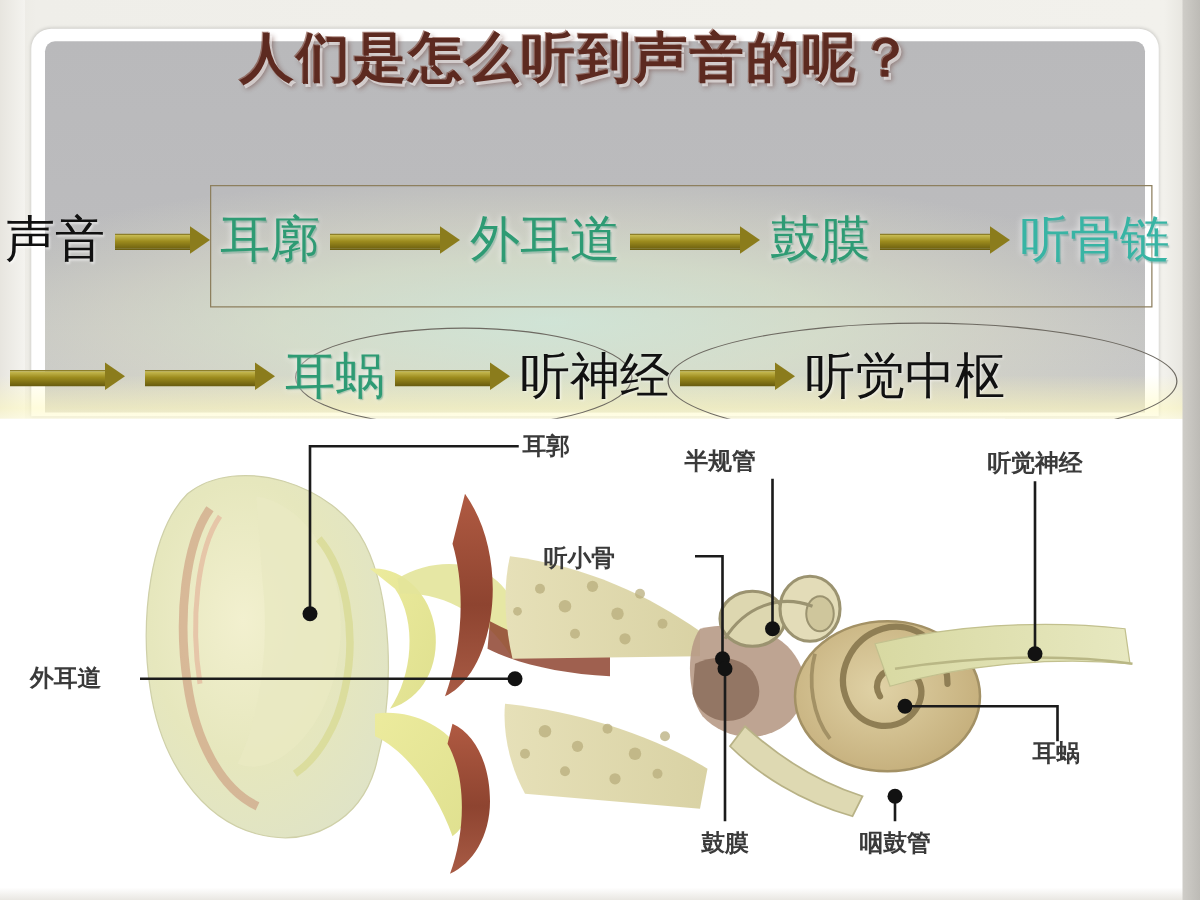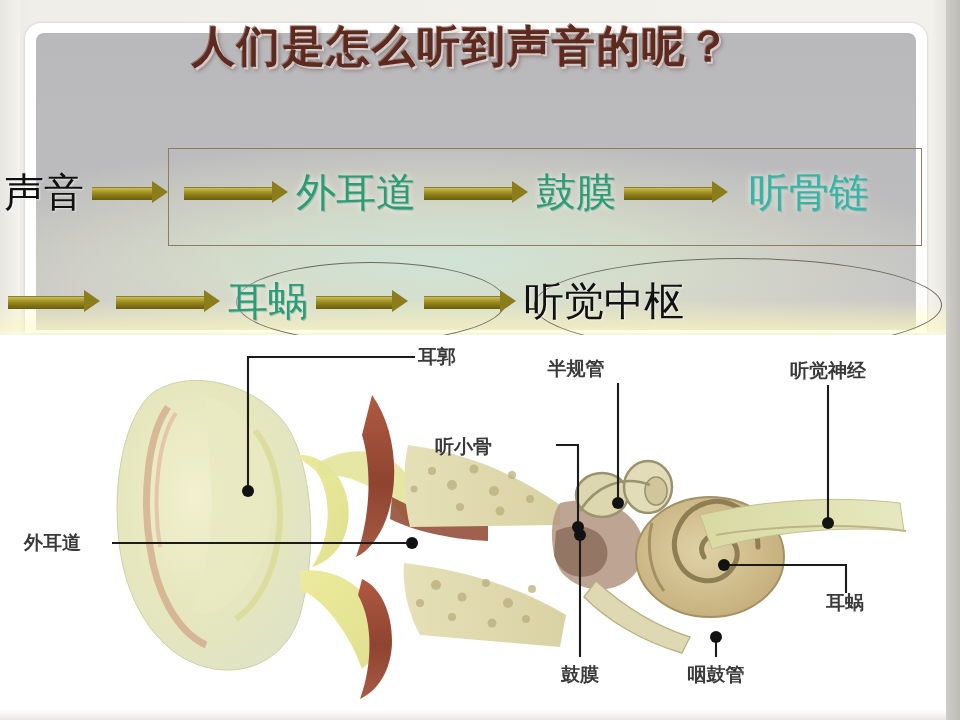--- a/index.html
+++ b/index.html
@@ -60,21 +60,21 @@
   .flowrow{position:absolute;display:flex;align-items:center;white-space:nowrap;}
   #row1{left:4px;top:163px;height:58px;}
   #row2{left:0px;top:272px;height:58px;}
 
   .node{
     font-family:Liberation Sans, sans-serif;
     font-size:40px;font-weight:normal;line-height:56px;
   }
   .node.dark{color:#111111;text-shadow:1px 1px 2px rgba(255,255,255,.6);}
   .node.green{color:#2e9b74;text-shadow:0 0 6px rgba(255,255,255,.85),1px 1px 1px rgba(40,120,90,.5);}
-  .node.teal{color:#38b4a4;text-shadow:0 0 6px rgba(255,255,255,.85),1px 1px 1px rgba(40,120,110,.5);margin-left:13px;}
+  .node.teal{color:#38b4a4;text-shadow:0 0 6px rgba(255,255,255,.85),1px 1px 1px rgba(40,120,110,.5);}
 
   
   .arrow{position:relative;display:inline-block;height:22px;margin:0 8px;flex:none;}
   .arrow .shaft{
     position:absolute;left:0;top:6px;height:11px;width:calc(100% - 15px);
     background:linear-gradient(180deg,#c9bd55 0%,#9d8c1e 45%,#6f6210 100%);
     border-top:1px solid #8d7f2a;border-bottom:1px solid #6b5f12;
   }
   .arrow .head{
     position:absolute;right:0;top:0;width:0;height:0;
@@ -122,20 +122,21 @@
   <div class="title">人们是怎么听到声音的呢？</div>
 
   <div class="boxoutline"></div>
 
   <div class="flowrow" id="row1">
     <span class="node dark">声音</span>
     <span class="arrow a-sm">
       <span class="shaft"></span>
         <span class="head"></span>
     </span>
+    <span class="node green">耳廓</span>
     <span class="arrow a-lg">
       <span class="shaft"></span>
         <span class="head"></span>
     </span>
     <span class="node green">外耳道</span>
     <span class="arrow a-lg">
       <span class="shaft"></span>
         <span class="head"></span>
     </span>
     <span class="node green">鼓膜</span>
@@ -156,20 +157,21 @@
     </span>
     <span class="arrow a-lg">
       <span class="shaft"></span>
         <span class="head"></span>
     </span>
     <span class="node green">耳蜗</span>
     <span class="arrow a-md">
       <span class="shaft"></span>
         <span class="head"></span>
     </span>
+    <span class="node dark">听神经</span>
     <span class="arrow a-md">
       <span class="shaft"></span>
         <span class="head"></span>
     </span>
     <span class="node dark">听觉中枢</span>
   </div>
 
   <div class="anatomy">
     <svg width="960" height="385" viewBox="0 0 960 385">
       <defs>

